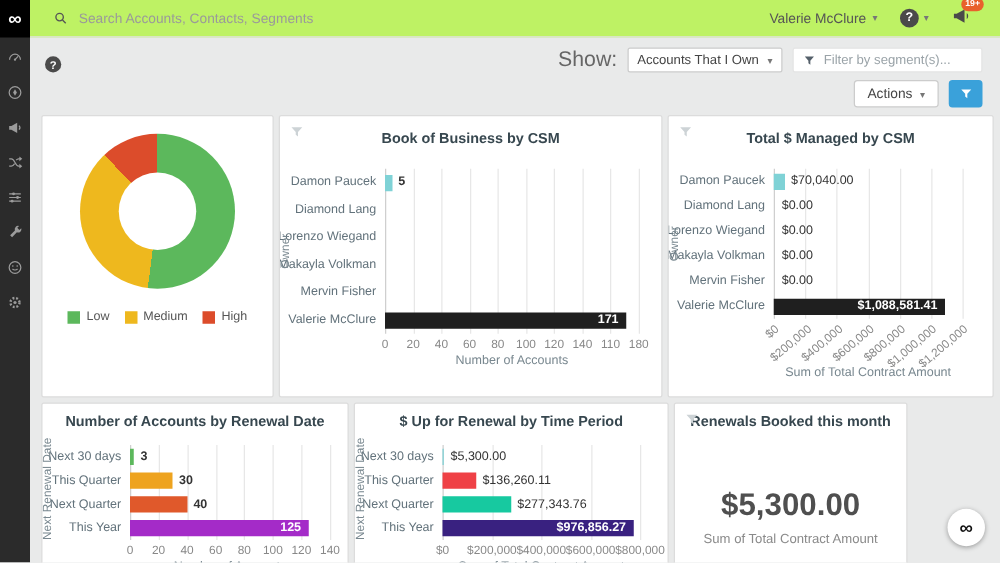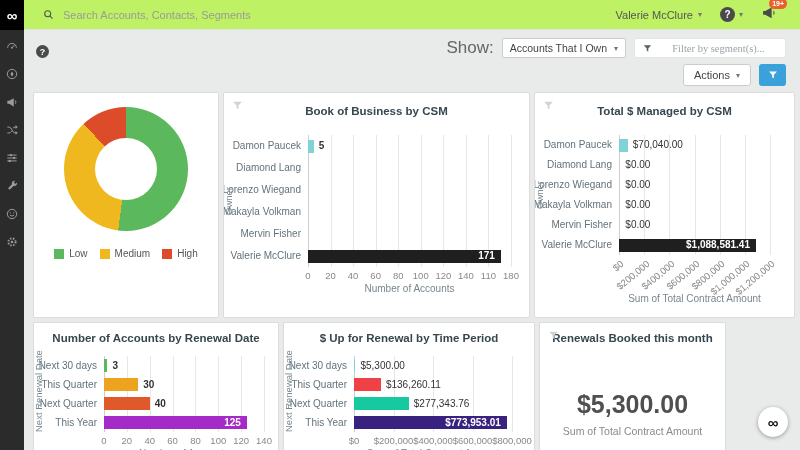--- a/index.html
+++ b/index.html
@@ -48,21 +48,21 @@
   .ph-right { display:flex; flex-direction:column; align-items:flex-end; gap:6px; }
   .ph-row { display:flex; align-items:center; gap:8px; }
   .show-label { font-size:17px; color:#666; }
   .dropdown { background:#fff; border:1px solid #ccc; border-radius:2px; height:20px; padding:0 7px;
     display:flex; align-items:center; gap:7px; font-size:10.5px; color:#444; cursor:pointer; }
   .seg-filter { background:#fff; border:1px solid #e4e4e4; border-radius:2px; height:20px; width:152px;
     display:flex; align-items:center; gap:6px; padding:0 7px; }
   .seg-filter svg { width:11px; height:11px; flex:none; }
   .seg-filter svg path { fill:#55606a; }
   .seg-filter input { border:none; outline:none; flex:1; min-width:0; font-size:10.5px; color:#444; background:transparent;
-    font-family:Liberation Serif, serif;text-align:center; }
+    font-family:Liberation Sans, sans-serif; }
   .seg-filter input::placeholder { color:#9aa3a8; }
   .actions-btn { background:#fff; border:1px solid #ccc; border-radius:3px; height:22px; padding:0 10px;
     font-size:11px; color:#444; display:flex; align-items:center; gap:6px; cursor:pointer;
     font-family:"Liberation Sans", sans-serif; }
   .filter-blue-btn { width:27px; height:22px; border:none; border-radius:3px; background:#3aa1da;
     display:flex; align-items:center; justify-content:center; cursor:pointer; }
   .filter-blue-btn svg { width:12px; height:12px; }
   .filter-blue-btn svg path { fill:#fff; }
 
   
@@ -439,21 +439,21 @@
                   <span class="val" style="line-height: 19px; top: 0px; left: calc(17.0325% + 5px); color: rgb(51, 51, 51); font-weight: normal;">$136,260.11</span>
                 </div>
                 <div class="bar-row" style="height: 19px;">
                   <div class="cat" style="line-height: 19px;">Next Quarter</div>
                   <div class="bar" style="width: 34.668%; height: 13px; top: 3px; background: rgb(23, 201, 160);"></div>
                   <span class="val" style="line-height: 19px; top: 0px; left: calc(34.668% + 5px); color: rgb(51, 51, 51); font-weight: normal;">$277,343.76</span>
                 </div>
                 <div class="bar-row" style="height: 19px;">
                   <div class="cat" style="line-height: 19px;">This Year</div>
                   <div class="bar" style="width: 96.7441%; height: 13px; top: 3px; background: rgb(57, 33, 128);"></div>
-                  <span class="val" style="line-height: 19px; top: 0px; left: calc(96.7441% - 6px); transform: translateX(-100%); color: rgb(255, 255, 255); font-weight: bold;">$773,953.01</span>
+                  <span class="val" style="line-height: 19px; top: 0px; left: calc(96.7441% - 6px); transform: translateX(-100%); color: rgb(255, 255, 255); font-weight: bold;">$976,856.27</span>
                 </div>
               </div>
               <div class="ticks">
                 <span class="tick" style="left: 0%;">$0</span>
                 <span class="tick" style="left: 25%;">$200,000</span>
                 <span class="tick" style="left: 50%;">$400,000</span>
                 <span class="tick" style="left: 75%;">$600,000</span>
                 <span class="tick" style="left: 100%;">$800,000</span>
               </div>
               <div class="xlab">Sum of Total Contract Amount</div>

